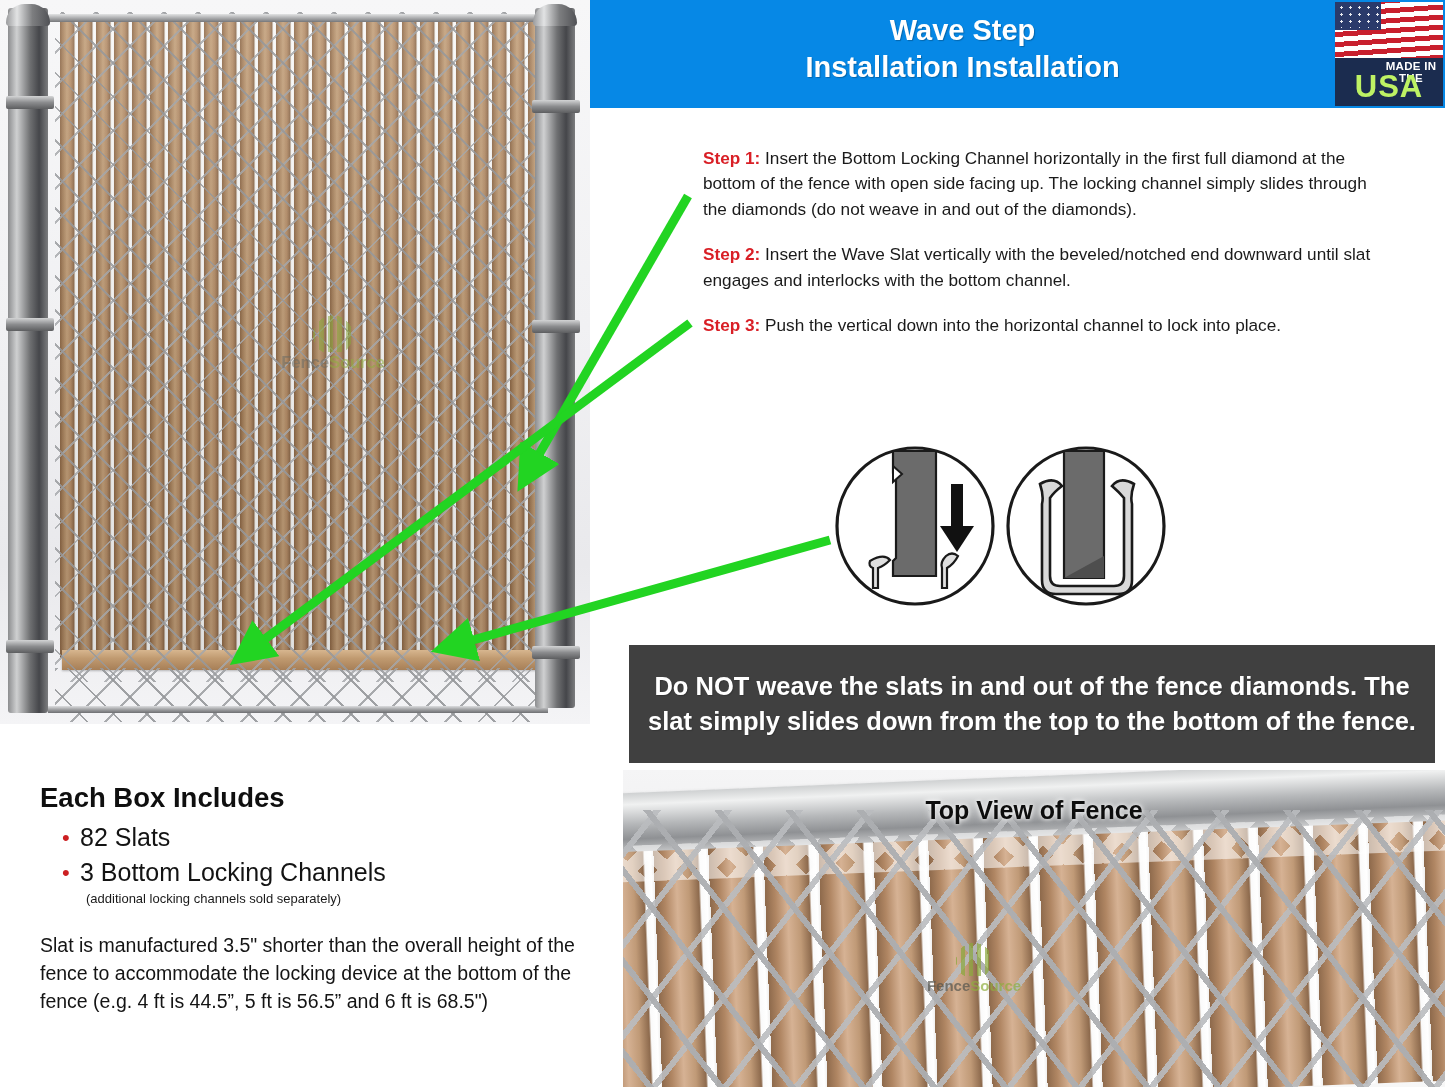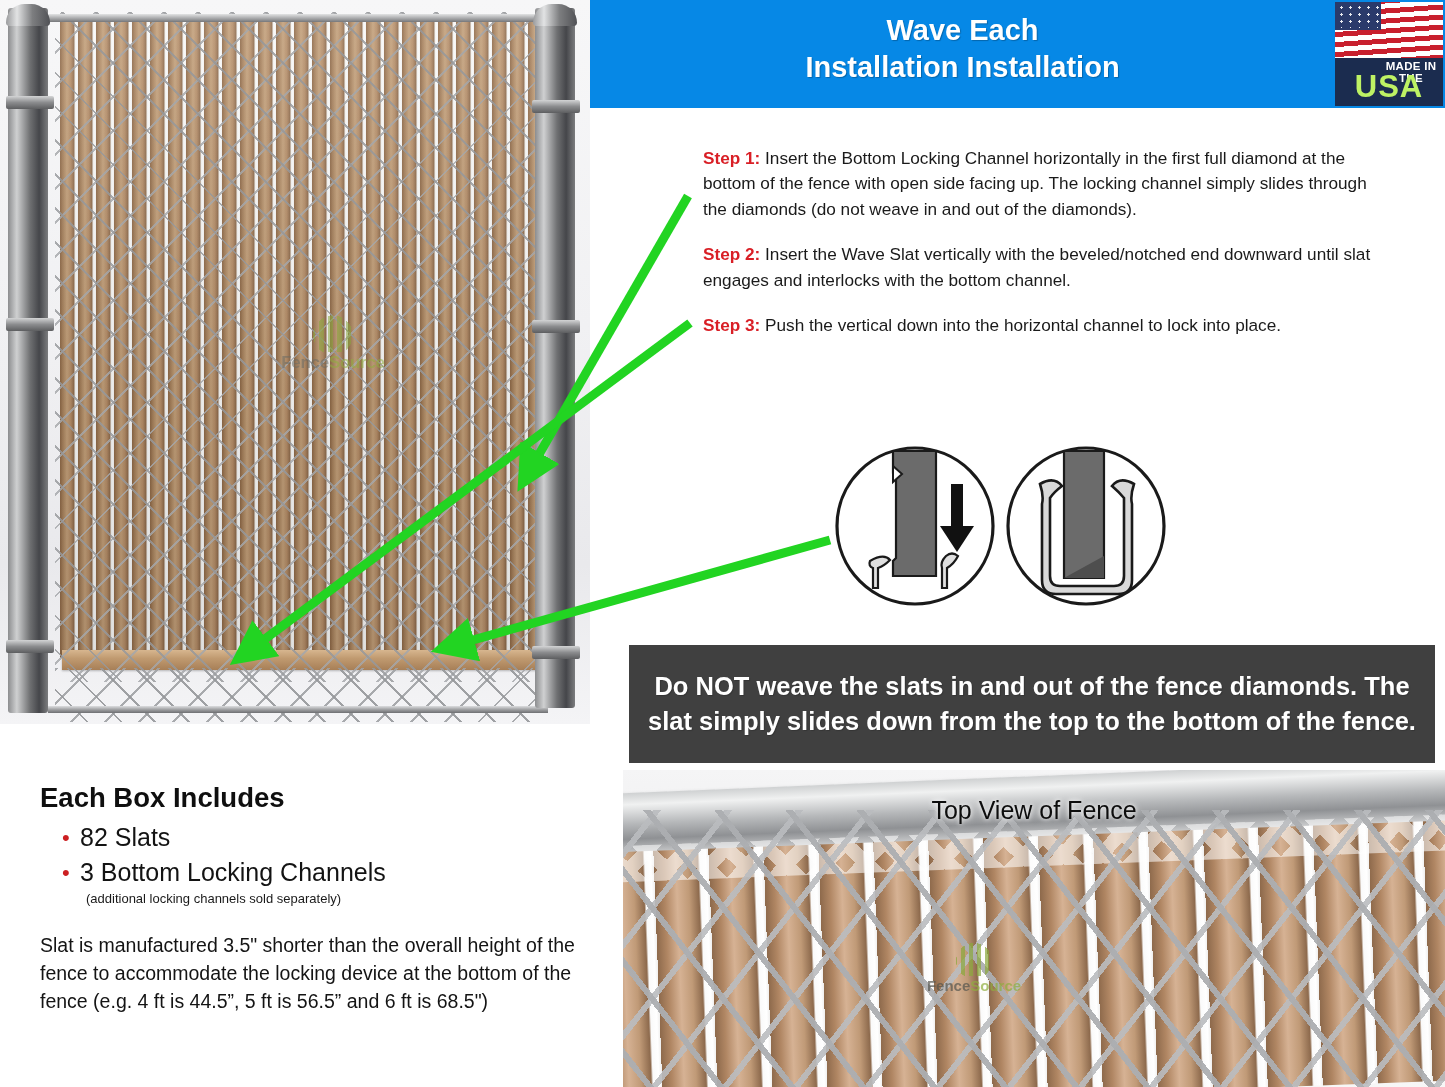--- a/index.html
+++ b/index.html
@@ -198,21 +198,21 @@
     opacity:.55;
   }
   #topview-photo .tv-mesh{
     position:absolute;left:-30px;top:40px;width:900px;height:290px;
     background:
       repeating-linear-gradient(52deg, transparent 0 50px, rgba(172,174,177,.95) 50px 56px),
       repeating-linear-gradient(-52deg, transparent 0 50px, rgba(186,188,191,.9) 50px 56px);
   }
   #topview-photo .tv-label{
     position:absolute;left:0;right:0;top:26px;text-align:center;
-    font-size:25px;font-weight:normal;color:#0d0d0d;
+    font-size:25px;font-weight:bold;color:#0d0d0d;
     text-shadow:0 0 4px rgba(255,255,255,.9),0 0 8px rgba(255,255,255,.8);
   }
   #topview-photo .tv-watermark{
     position:absolute;left:286px;top:170px;width:130px;text-align:center;opacity:.7;
   }
   #topview-photo .tv-watermark .wm-mark{
     width:42px;height:36px;margin:0 auto;
     background:repeating-linear-gradient(90deg,#8aa83c 0 4px,transparent 4px 8px);
     -webkit-mask:radial-gradient(circle at 50% 58%, #000 60%, transparent 61%);
             mask:radial-gradient(circle at 50% 58%, #000 60%, transparent 61%);
@@ -285,21 +285,21 @@
 
   <line x1="688" y1="196" x2="530" y2="470" stroke="#22d422" stroke-width="9" marker-end="url(#ghead)"></line>
 
   <line x1="690" y1="323" x2="250" y2="650" stroke="#22d422" stroke-width="9" marker-end="url(#ghead)"></line>
 
   <line x1="830" y1="540" x2="455" y2="645" stroke="#22d422" stroke-width="9" marker-end="url(#ghead)"></line>
 </svg>
 
 <div id="header-bar">
   <div class="title">
-    <div>Wave Each</div>
+    <div>Wave Step</div>
     <div>Installation Installation</div>
   </div>
   <div id="usa-badge">
     <div class="flag">
       <div class="canton"></div>
     </div>
     <div class="line1">MADE IN THE</div>
     <div class="line2">USA</div>
   </div>
 </div>

